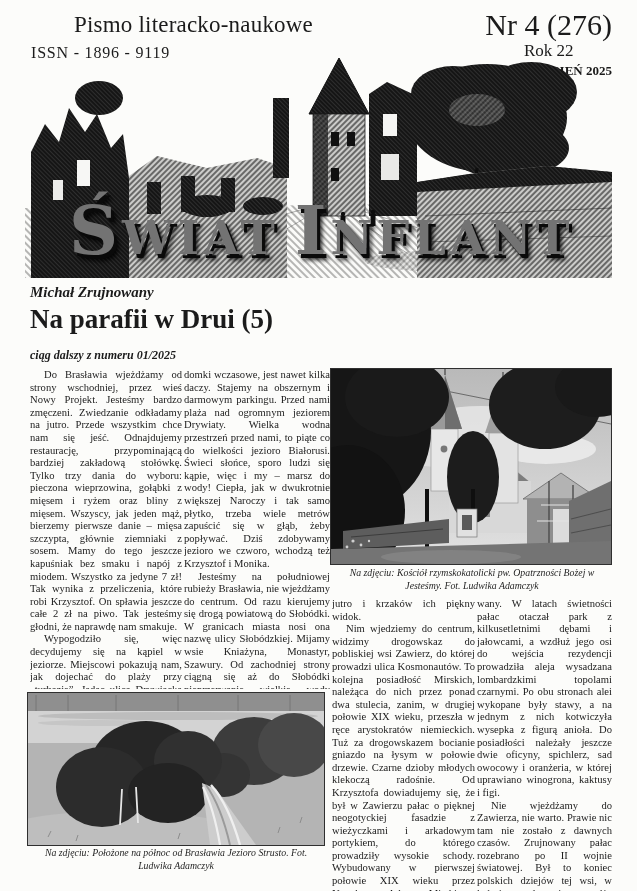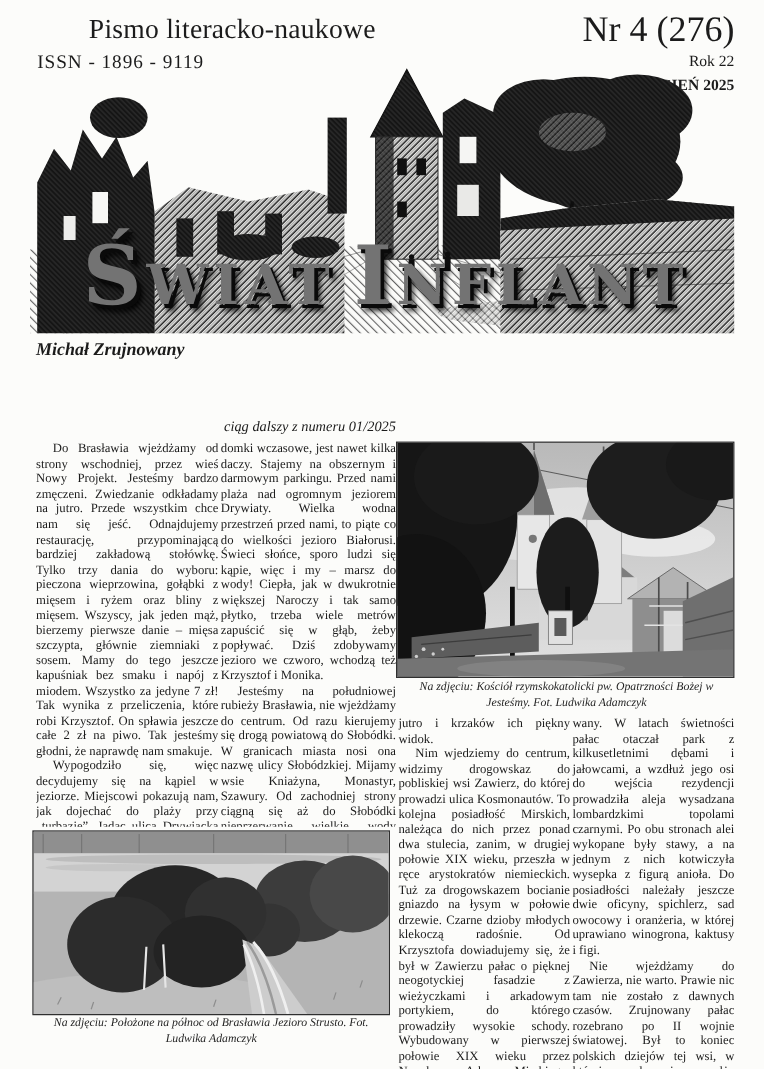--- a/index.html
+++ b/index.html
@@ -10,40 +10,40 @@
     overflow:hidden;
     font-family:"Liberation Serif", serif;
     color:#1b1b1b;
     margin:0 auto;
   }
   
   .kicker{position:absolute;left:30px;top:12px;font-size:23px;letter-spacing:.2px;margin-left:44px;}
   .issn{position:absolute;left:31px;top:44px;font-size:16px;letter-spacing:.8px;}
   .hdr-right{position:absolute;right:25px;top:8px;text-align:right;}
   .issue-no{font-size:30px;line-height:34px;}
-  .year-lbl{font-size:13px;line-height:17px;}
+  .year-lbl{font-size:17px;line-height:17px;text-align:center;}
   .month-lbl{font-size:13px;font-weight:bold;line-height:24px;}
   
   .masthead{position:absolute;left:25px;top:56px;width:587px;height:222px;}
   .masthead svg{position:absolute;inset:0;}
   .mast-title{
     position:absolute;left:44px;bottom:14px;
     font-family:"DejaVu Serif", serif;font-weight:bold;
     color:#737373;white-space:nowrap;line-height:1;
     letter-spacing:4px;
     text-shadow:3px 4px 0 #0a0a0a, 5px 6px 4px rgba(0,0,0,.85);
   }
   .mast-title .cap{font-size:68px;}
   .mast-title .low{font-size:46px;}
   .mast-title .sp{display:inline-block;width:16px;}
   
   .author{position:absolute;left:30px;top:284px;font-size:15px;font-weight:bold;font-style:italic;}
   .art-title{position:absolute;left:30px;top:304px;font-size:27px;font-weight:bold;}
-  .cont-note{position:absolute;left:30px;top:348px;width:300px;text-align:right;
-             font-size:12px;font-style:italic;font-weight:400;}
+  .cont-note{position:absolute;left:30px;top:348px;width:300px;text-align:left;
+             font-size:12px;font-style:italic;font-weight:700;}
   
   .col{position:absolute;overflow:hidden;font-size:10.6px;line-height:12.6px;text-align:justify;}
   .col p{margin:0;}
   .col p.ind{text-indent:14px;}
   #col-0{left:30px;top:369px;width:152px;height:320px;}
   #col-1{left:184px;top:369px;width:146px;height:320px;}
   #col-2{left:332px;top:598px;width:143px;height:293px;}
   #col-3{left:477px;top:598px;width:135px;height:293px;}
   
   .photo{position:absolute;border:1px solid #2f2f2f;overflow:hidden;background:#cfcfcf;}
@@ -140,20 +140,21 @@
         <circle cx="348" cy="156" r="2.2"></circle>
           <rect x="345.5" y="158" width="5" height="12"></rect>
       </g>
     </svg>
     <div class="mast-title">
       <span class="cap">Ś</span><span class="low">WIAT</span><span class="sp"></span><span class="cap">I</span><span class="low">NFLANT</span>
     </div>
   </div>
 
   <div class="author">Michał Zrujnowany</div>
+  <div class="art-title">Na parafii w Drui (5)</div>
   <div class="cont-note">ciąg dalszy z numeru 01/2025</div>
 
   <div class="col" id="col-0">
       <p class="ind">Do Brasławia wjeżdżamy od strony wschodniej, przez wieś Nowy Projekt. Jesteśmy bardzo zmęczeni. Zwiedzanie odkładamy na jutro. Przede wszystkim chce nam się jeść. Odnajdujemy restaurację, przypominającą bardziej zakładową stołówkę. Tylko trzy dania do wyboru: pieczona wieprzowina, gołąbki z mięsem i ryżem oraz bliny z mięsem. Wszyscy, jak jeden mąż, bierzemy pierwsze danie – mięsa szczypta, głównie ziemniaki z sosem. Mamy do tego jeszcze kapuśniak bez smaku i napój z miodem. Wszystko za jedyne 7 zł! Tak wynika z przeliczenia, które robi Krzysztof. On spławia jeszcze całe 2 zł na piwo. Tak jesteśmy głodni, że naprawdę nam smakuje.</p>
       <p class="ind">Wypogodziło się, więc decydujemy się na kąpiel w jeziorze. Miejscowi pokazują nam, jak dojechać do plaży przy „turbazie”. Jadąc ulicą Drywiacką mijamy</p>
     </div>
   <div class="col" id="col-1">
       <p>domki wczasowe, jest nawet kilka daczy. Stajemy na obszernym i darmowym parkingu. Przed nami plaża nad ogromnym jeziorem Drywiaty. Wielka wodna przestrzeń przed nami, to piąte co do wielkości jezioro Białorusi. Świeci słońce, sporo ludzi się kąpie, więc i my – marsz do wody! Ciepła, jak w dwukrotnie większej Naroczy i tak samo płytko, trzeba wiele metrów zapuścić się w głąb, żeby popływać. Dziś zdobywamy jezioro we czworo, wchodzą też Krzysztof i Monika.</p>
       <p class="ind">Jesteśmy na południowej rubieży Brasławia, nie wjeżdżamy do centrum. Od razu kierujemy się drogą powiatową do Słobódki. W granicach miasta nosi ona nazwę ulicy Słobódzkiej. Mijamy wsie Kniażyna, Monastyr, Szawury. Od zachodniej strony ciągną się aż do Słobódki nieprzerwanie wielkie wody jezior: Nieśpisz i Niedrawa. Co chwila odsłania się nam zza</p>
     </div>

